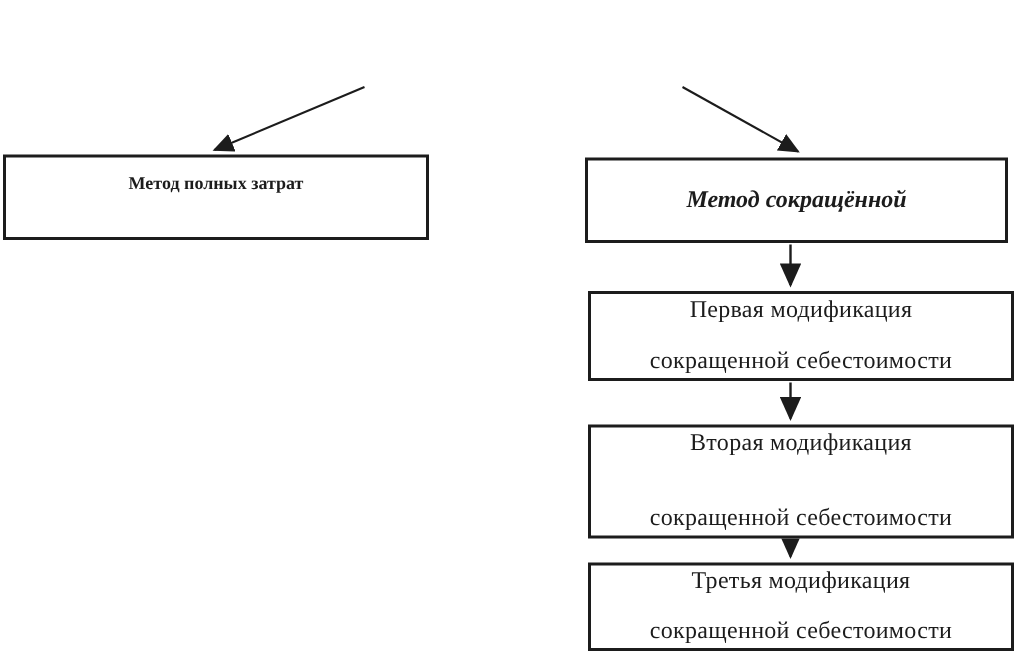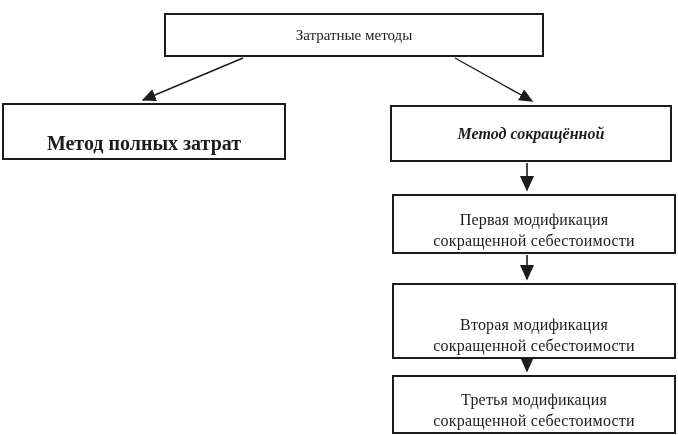--- a/index.html
+++ b/index.html
@@ -35,37 +35,37 @@
 
   .node-root {
     left: 164px; top: 13px;
     width: 380px; height: 44px;
     font-size: 15px;
     display: flex; align-items: center; justify-content: center;
   }
   .node-full-cost {
     left: 2px; top: 103px;
     width: 284px; height: 57px;
-    font-size: 20px;
+    font-size: 12px;
     font-weight: bold;
-    padding-top: 25px;
+    padding-top: 9px;
   }
   .node-reduced-cost {
     left: 390px; top: 105px;
     width: 282px; height: 57px;
     font-size: 16px;
     font-weight: bold;
     display: flex; flex-direction: column; align-items: center; justify-content: center; font-style: italic;
   }
   .node-mod {
     left: 392px;
     width: 284px;
     font-size: 16px;
     letter-spacing: 0.2px;
-    display: flex; flex-direction: column; align-items: center; justify-content: flex-end;
+    display: flex; flex-direction: column; align-items: center; justify-content: space-between;
   }
   .node-mod1 { top: 194px; height: 60px; }
   .node-mod2 { top: 283px; height: 76px; }
   .node-mod3 { top: 375px; height: 59px; }
 </style>
 </head>
 <body>
 
 <div class="canvas">
 
@@ -75,23 +75,20 @@
         <path d="M0,0 L10,4.5 L0,9 Z" fill="#1c1c1c"></path>
       </marker>
     </defs>
     <line x1="243" y1="58" x2="143" y2="100" stroke="#1c1c1c" stroke-width="1.4" marker-end="url(#arrowhead)"></line>
     <line x1="455" y1="58" x2="532" y2="101" stroke="#1c1c1c" stroke-width="1.4" marker-end="url(#arrowhead)"></line>
     <line x1="527" y1="163" x2="527" y2="190" stroke="#1c1c1c" stroke-width="1.6" marker-end="url(#arrowhead)"></line>
     <line x1="527" y1="255" x2="527" y2="279" stroke="#1c1c1c" stroke-width="1.6" marker-end="url(#arrowhead)"></line>
     <line x1="527" y1="346" x2="527" y2="371" stroke="#1c1c1c" stroke-width="1.6" marker-end="url(#arrowhead)"></line>
   </svg>
 
-  <div class="node node-root">
-    <span class="line">Затратные методы</span>
-  </div>
 
   <div class="node node-full-cost">
     <span class="line">Метод полных затрат</span>
   </div>
 
   <div class="node node-reduced-cost">
     <span class="line">Метод сокращённой</span>
   </div>
 
   <div class="node node-mod node-mod1">

